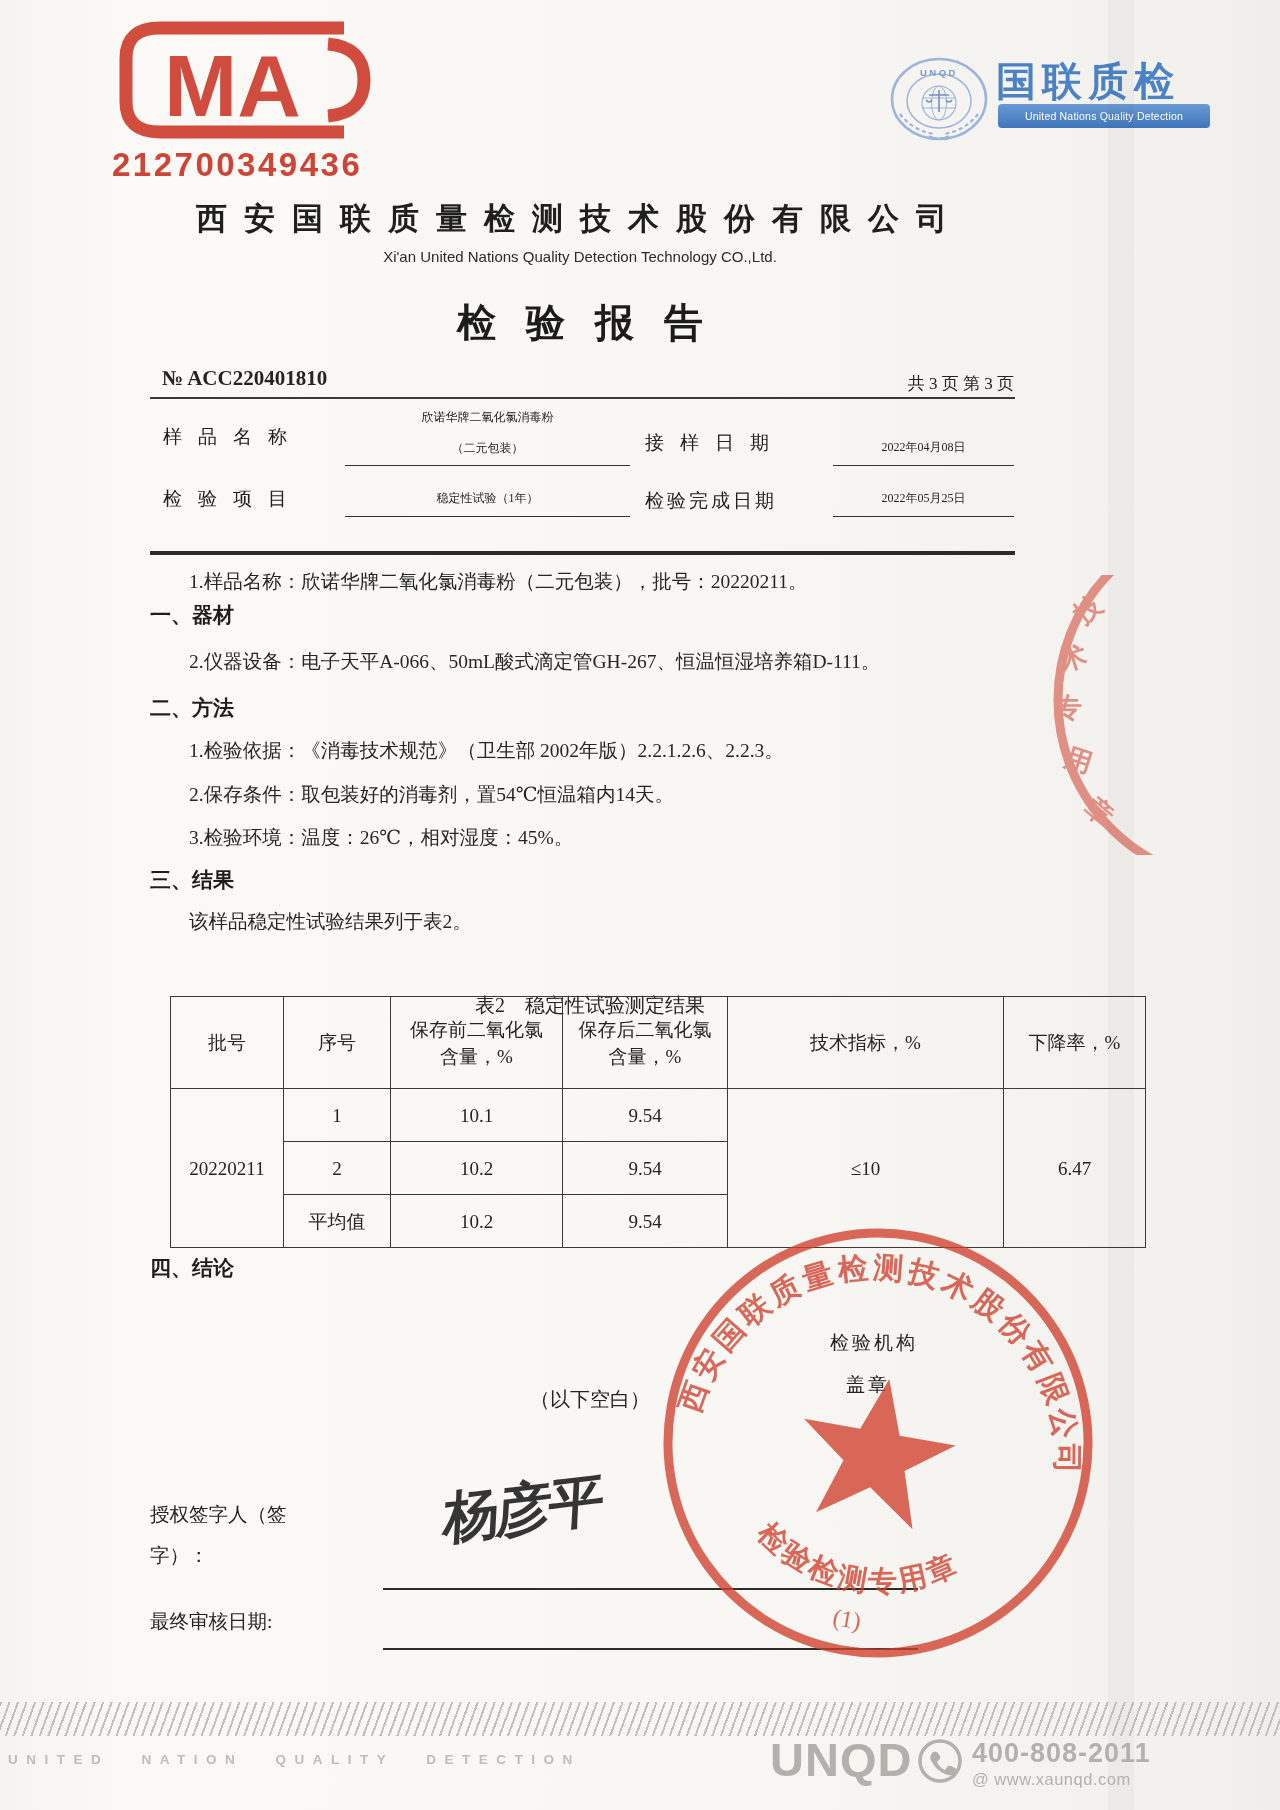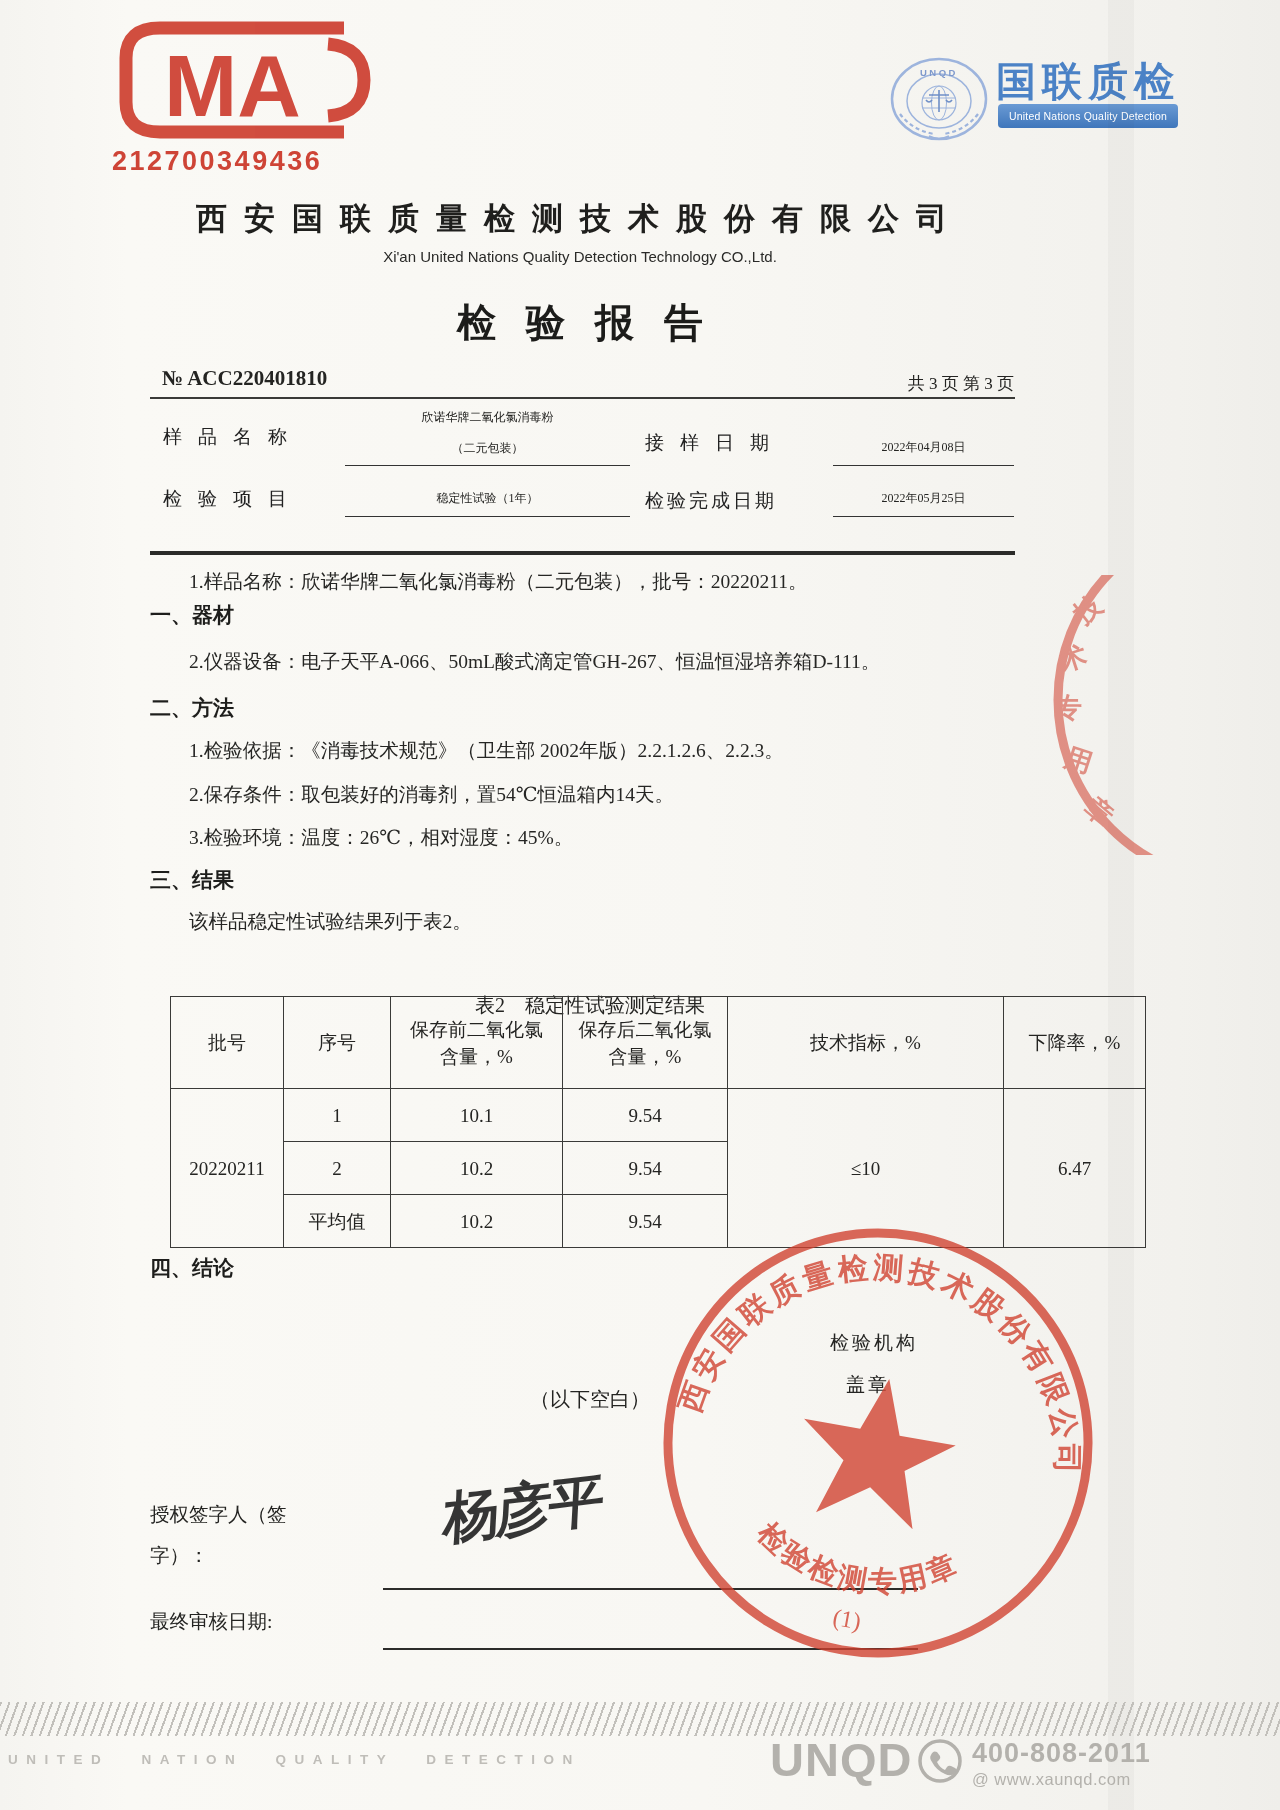--- a/index.html
+++ b/index.html
@@ -9,26 +9,26 @@
     background:linear-gradient(90deg,#f5f4f0 0%,#faf9f5 10%,#f8f7f3 55%,#f2f1ed 92%,#efeeea 100%);
     overflow:hidden;
     font-family:"Liberation Serif","DejaVu Serif",serif;
     color:#242422;
   }
   .abs { position:absolute; }
   .pre { white-space:pre-line; }
 
   
   .cma-num{ left:112px; top:146px; font-family:"Liberation Sans",sans-serif;
-    font-weight:bold; font-size:27px; letter-spacing:2.5px; color:#cb3526; opacity:.92;}
+    font-weight:bold; font-size:33px; letter-spacing:2.5px; color:#cb3526; opacity:.92;}
 
   
   .brand-cn{ left:996px; top:54px; font-family:"Liberation Sans",sans-serif;
     font-weight:900; font-size:40px; letter-spacing:6px; color:#4b82c6;}
-  .brand-bar{ left:998px; top:104px; width:180px; height:24px; border-radius:4px;
+  .brand-bar{ left:998px; top:104px; width:212px; height:24px; border-radius:4px;
     background:linear-gradient(180deg,#6a9ad4,#3f76bb); color:#fff;
     font-family:"Liberation Sans",sans-serif; font-size:10.5px; text-align:center;
     line-height:24px; letter-spacing:0.2px;}
 
   
   .company-cn{ left:140px; top:198px; width:880px; text-align:center;
     font-size:31px; font-weight:700; letter-spacing:17px; color:#1f1f1d;}
   .company-en{ left:140px; top:248px; width:880px; text-align:center;
     font-size:15px; color:#2a2a28; font-family:"Liberation Sans",sans-serif;}
   .doc-title{ left:140px; top:296px; width:880px; text-align:center;

